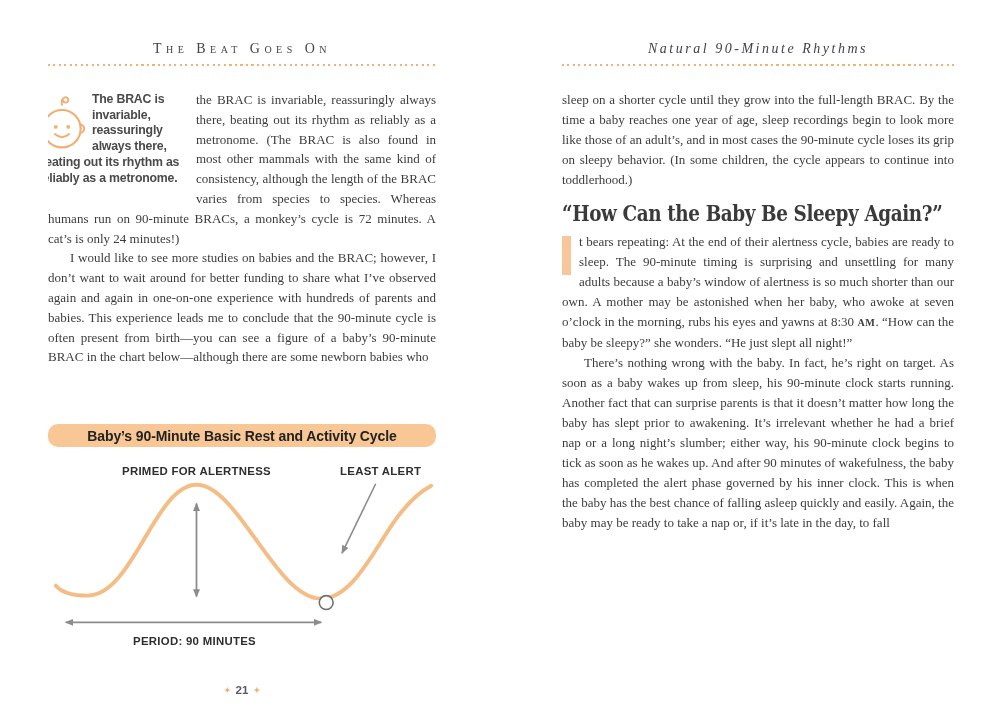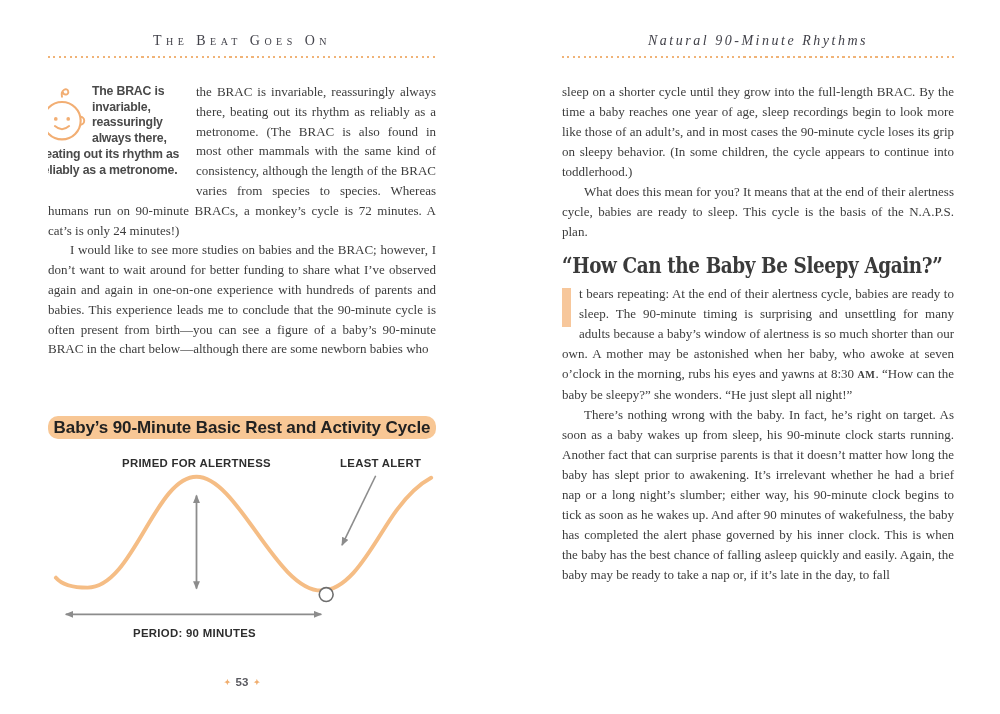--- a/index.html
+++ b/index.html
@@ -1,20 +1,20 @@
 <!DOCTYPE html>
 <html><head>
 <meta charset="utf-8">
 <style>
   html,body { margin:0; padding:0; background:#ffffff; }
   .spread {
     position:relative; width:1000px; height:714px; background:#ffffff;
     font-family:"Liberation Serif", serif; color:#3d3d3d; overflow:hidden;
   }
-  .page { position:absolute; top:0; height:504px; }
+  .page { position:absolute; top:8px; height:504px; }
   .page-left  { left:48px;  width:388px; }
   .page-right { left:562px; width:392px; }
 
   .page-header { margin-top:33px; text-align:center; font-size:14px; color:#42424a; }
   .page-left  .page-header { font-variant:small-caps; letter-spacing:0.32em; }
   .page-right .page-header { font-style:italic; letter-spacing:0.18em; }
   .dotted-rule {
     margin-top:7px; height:2px;
     background-image:repeating-linear-gradient(to right,#F0B377 0 2px,transparent 2px 5.5px);
   }
@@ -32,21 +32,21 @@
     float:left; width:147px; margin:2px 11px 6px -10px;
     font-family:"Liberation Sans", sans-serif; font-weight:bold;
     font-size:12.3px; line-height:1.28; color:#4a4a4a; text-align:left; letter-spacing:-0.2px;
   }
   .pullquote .baby { float:left; width:48px; height:59px; margin:1px 6px 2px 0; }
 
   figure.figure { margin:6px 0 0 0; }
   .figure-title {
     height:23px; border-radius:10px; background:#F8C795; color:#222222;
     display:flex; align-items:center; justify-content:center;
-    font-family:"Liberation Sans", sans-serif; font-weight:bold; font-size:17px; letter-spacing:-0.1px;margin-top:24px;
+    font-family:"Liberation Sans", sans-serif; font-weight:bold; font-size:14px; letter-spacing:-0.1px;margin-top:24px;
   }
   .fig-svg { display:block; margin-top:10px; width:396px; height:200px; }
   .fig-label {
     font-family:"Liberation Sans", sans-serif; font-weight:bold;
     font-size:11.5px; fill:#2e2e2e; letter-spacing:0.3px;
   }
 
   .section-heading {
     margin:13px 0 9px 0; font-family:"DejaVu Serif", serif; font-weight:bold;
     font-size:23px; color:#3a3a3a; white-space:nowrap; letter-spacing:-0.5px;
@@ -102,31 +102,30 @@
         <line x1="331" y1="27" x2="297" y2="97" stroke="#8c8c8c" stroke-width="1.6" marker-end="url(#ah)"></line>
         <circle cx="281" cy="147" r="7" fill="#ffffff" stroke="#6e6e6e" stroke-width="1.6"></circle>
         <line x1="18" y1="167" x2="276" y2="167" stroke="#8c8c8c" stroke-width="1.8" marker-start="url(#ah)" marker-end="url(#ah)"></line>
         <text x="150" y="18" text-anchor="middle" class="fig-label">PRIMED FOR ALERTNESS</text>
         <text x="336" y="18" text-anchor="middle" class="fig-label">LEAST ALERT</text>
         <text x="148" y="190" text-anchor="middle" class="fig-label">PERIOD: 90 MINUTES</text>
       </svg>
     </figure>
 
     <div class="page-num">
-      <span class="orn">✦</span><span>53</span><span class="orn">✦</span>
+      <span class="orn">✦</span><span>21</span><span class="orn">✦</span>
     </div>
   </div>
 
   <div class="page page-right">
     <div class="page-header">Natural 90-Minute Rhythms</div>
     <div class="dotted-rule"></div>
 
     <div class="page-body">
       <p class="para"><span>sleep on a shorter cycle until they grow into the full-length BRAC. By the time a baby reaches one year of age, sleep recordings begin to look more like those of an adult’s, and in most cases the 90-minute cycle loses its grip on sleepy behavior. (In some children, the cycle appears to continue into toddlerhood.)</span></p>
-      <p class="para indent"><span>What does this mean for you? It means that </span><span class="it">at the end of their alertness cycle, babies are ready to sleep.</span><span> This cycle is the basis of the N.A.P.S. plan.</span></p>
 
       <h2 class="section-heading">“How Can the Baby Be Sleepy Again?”</h2>
 
       <p class="para"><span class="dropbar"></span><span><span>t bears repeating: </span><span class="it">At the end of their alertness cycle, babies are ready to sleep.</span><span> The 90-minute timing is surprising and unsettling for many adults because a baby’s window of alertness is so much shorter than our own. A mother may be astonished when her baby, who awoke at seven o’clock in the morning, rubs his eyes and yawns at 8:30 </span><span class="sc">AM</span><span>. “How can the baby be sleepy?” she wonders. “He just slept all night!”</span></span></p>
       <p class="para indent"><span>There’s nothing wrong with the baby. In fact, he’s right on target. As soon as a baby wakes up from sleep, his 90-minute clock starts running. Another fact that can surprise parents is that it doesn’t matter how long the baby has slept prior to awakening. It’s irrelevant whether he had a brief nap or a long night’s slumber; either way, his 90-minute clock begins to tick as soon as he wakes up. And after 90 minutes of wakefulness, the baby has completed the alert phase governed by his inner clock. This is when the baby has the best chance of falling asleep quickly and easily. Again, the baby may be ready to take a nap or, if it’s late in the day, to fall</span></p>
     </div>
 
   </div>
 
 </div>

